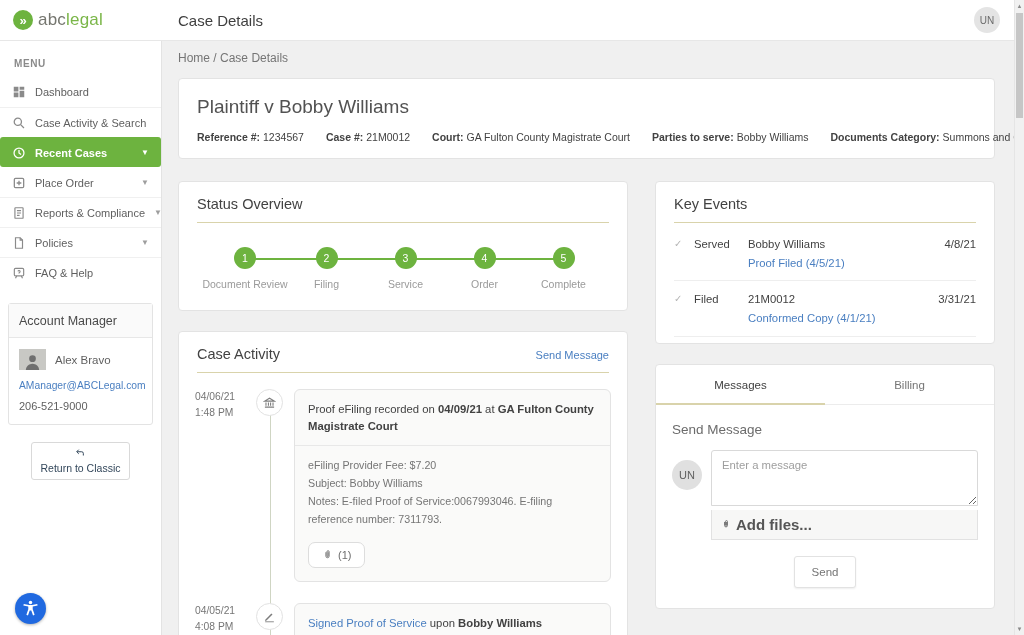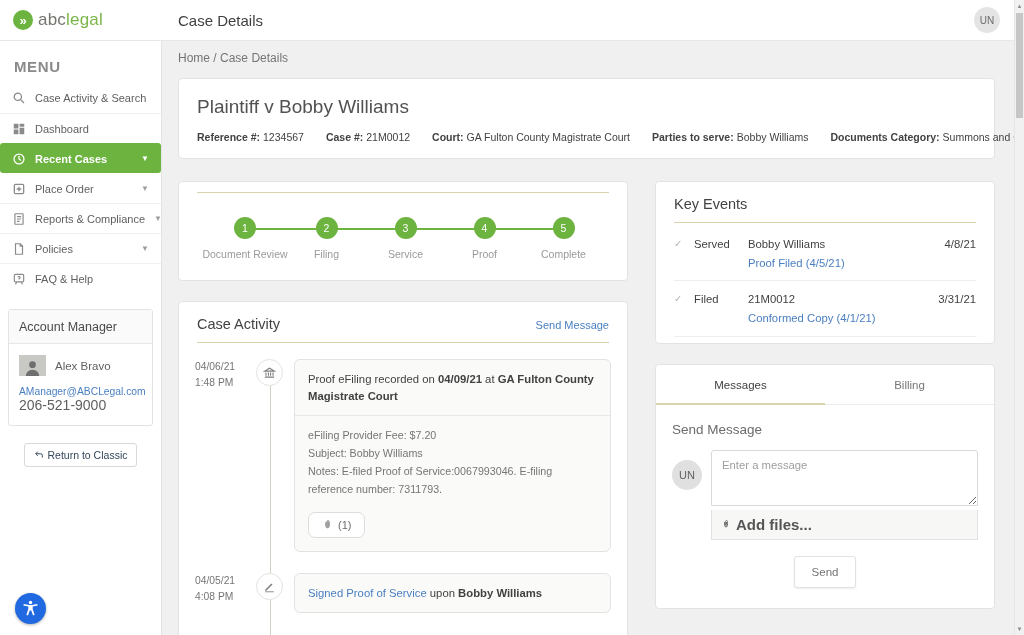--- a/index.html
+++ b/index.html
@@ -17,45 +17,45 @@
   .logo-abc { color:#75766f; }
   .logo-legal { color:#7ab648; }
   .topbar-title { margin-left:16px; font-size:15px; color:#3f3f3f; }
   .topbar-avatar { margin-left:auto; margin-right:14px; width:26px; height:26px; border-radius:50%;
                    background:#e4e4e4; color:#6b6b6b; font-size:10px; display:flex; align-items:center;
                    justify-content:center; cursor:pointer; }
 
   
   .sidebar { position:absolute; top:41px; left:0; width:162px; bottom:0; background:#fff;
              border-right:1px solid #e3e3e3; z-index:4; }
-  .menu-label { padding:17px 14px 8px; font-size:15px; color:#8a8a8a; letter-spacing:.6px; font-weight:700; }
+  .menu-label { padding:17px 14px 8px; font-size:10px; color:#8a8a8a; letter-spacing:.6px; font-weight:700; }
   .nav-item { display:flex; align-items:center; gap:9px; padding:0 12px; height:30px; font-size:11px;
               color:#5f5f5f; border-top:1px solid #f0f0f0; cursor:pointer; white-space:nowrap; }
   .nav-item:first-child { border-top:none; }
   .nav-item .icon { width:14px; height:14px; color:#8a8a8a; flex-shrink:0; display:flex; }
   .nav-item .icon svg { width:14px; height:14px; }
   .nav-item.active { background:#6db33f; color:#fff; border-radius:3px; border-top-color:transparent; font-weight:700; }
   .nav-item.active .icon { color:#fff; }
   .nav-item.active + .nav-item { border-top-color:transparent; }
   .chevron { margin-left:auto; font-size:8px; color:#9e9e9e; }
   .nav-item.active .chevron { color:#fff; }
 
   .am-card { margin:16px 8px 0; border:1px solid #e3e3e3; border-radius:3px; background:#fff; }
   .am-header { padding:10px 10px 9px; font-size:12.5px; color:#4a4a4a; border-bottom:1px solid #e7e7e7; background:#fafafa; }
   .am-body { padding:11px 10px 12px; }
   .am-row { display:flex; align-items:center; gap:9px; }
   .am-photo { width:27px; height:21px; background:#c8c8c4; position:relative; overflow:hidden; flex-shrink:0; }
   .am-photo svg { position:absolute; bottom:-2px; left:3px; }
   .am-name { font-size:11.5px; color:#5f5f5f; }
   .am-email { display:block; margin-top:10px; font-size:10.3px; color:#4a7fc1; text-decoration:none; cursor:pointer; }
-  .am-phone { font-size:14px; color:#5f5f5f; }
+  .am-phone { margin-top:9px; font-size:11px; color:#5f5f5f; }
 
   .return-btn { display:flex; align-items:center; gap:4px; margin:17px auto 0; padding:5px 9px; font-size:10.5px;
                 color:#33475b; background:#fff; border:1px solid #d9d9d9; border-radius:3px; cursor:pointer;
-                font-family:inherit; }
+                font-family:inherit;flex-direction:column; }
   .return-btn svg { width:10px; height:10px; }
 
   .a11y { position:absolute; left:15px; bottom:11px; width:31px; height:31px; border-radius:50%;
           background:#2069e0; display:flex; align-items:center; justify-content:center; cursor:pointer;
           box-shadow:0 1px 3px rgba(0,0,0,.3); }
 
   
   .main { position:absolute; top:35px; left:162px; width:852px; bottom:0; padding:14px 19px 0 16px; overflow:hidden; }
   .breadcrumb { font-size:12px; color:#757575; margin:2px 0 13px; }
   .breadcrumb a { color:#757575; text-decoration:none; cursor:pointer; }
@@ -158,34 +158,34 @@
     </div>
     <div class="topbar-title">Case Details</div>
     <div class="topbar-avatar">UN</div>
   </header>
 
   <aside class="sidebar">
     <div class="menu-label">MENU</div>
     <nav>
       <div class="nav-item">
         <span class="icon">
+            <svg viewBox="0 0 24 24" fill="currentColor">
+              <path d="M3 3h8v8H3zM13 3h8v5h-8zM13 10h8v11h-8zM3 13h8v8H3z"></path>
+            </svg>
+          </span>
+        <span>Dashboard</span>
+      </div>
+      <div class="nav-item">
+        <span class="icon">
             <svg viewBox="0 0 24 24" fill="none" stroke="currentColor" stroke-width="2.2">
               <circle cx="10" cy="10" r="6.2"></circle>
               <path d="M14.8 14.8 L20.5 20.5"></path>
             </svg>
           </span>
         <span>Case Activity &amp; Search</span>
-      </div>
-      <div class="nav-item">
-        <span class="icon">
-            <svg viewBox="0 0 24 24" fill="currentColor">
-              <path d="M3 3h8v8H3zM13 3h8v5h-8zM13 10h8v11h-8zM3 13h8v8H3z"></path>
-            </svg>
-          </span>
-        <span>Dashboard</span>
       </div>
       <div class="nav-item active">
         <span class="icon">
             <svg viewBox="0 0 24 24" fill="none" stroke="currentColor" stroke-width="2.2">
               <circle cx="12" cy="12" r="8.5"></circle>
               <path d="M12 7v5l3.5 2.5"></path>
             </svg>
           </span>
         <span>Recent Cases</span>
         <span class="chevron">▼</span>
@@ -278,39 +278,40 @@
         <span><span class="meta-label">Parties to serve:</span><span>Bobby Williams</span></span>
         <span><span class="meta-label">Documents Category:</span><span>Summons and Complaint</span></span>
       </div>
     </section>
 
     <div class="cols">
 
       <div class="col-left">
 
         <section class="panel">
+          <div class="panel-header">Status Overview</div>
           <div class="panel-underline"></div>
           <div class="status-body">
             <div class="steps">
               <div class="step-line"></div>
               <div class="step">
                 <div class="step-circle">1</div>
                 <div class="step-label">Document Review</div>
               </div>
               <div class="step">
                 <div class="step-circle">2</div>
                 <div class="step-label">Filing</div>
               </div>
               <div class="step">
                 <div class="step-circle">3</div>
                 <div class="step-label">Service</div>
               </div>
               <div class="step">
                 <div class="step-circle">4</div>
-                <div class="step-label">Proof</div>
+                <div class="step-label">Order</div>
               </div>
               <div class="step">
                 <div class="step-circle">5</div>
                 <div class="step-label">Complete</div>
               </div>
             </div>
           </div>
         </section>
 
         <section class="panel">

